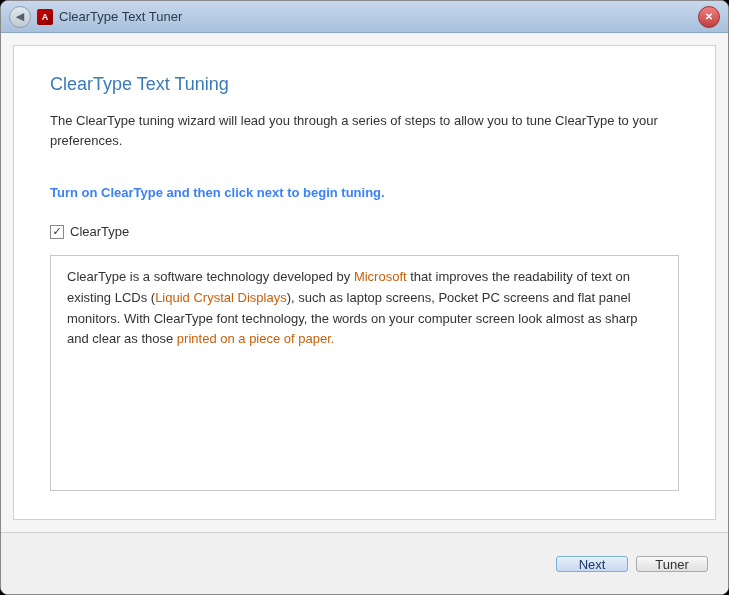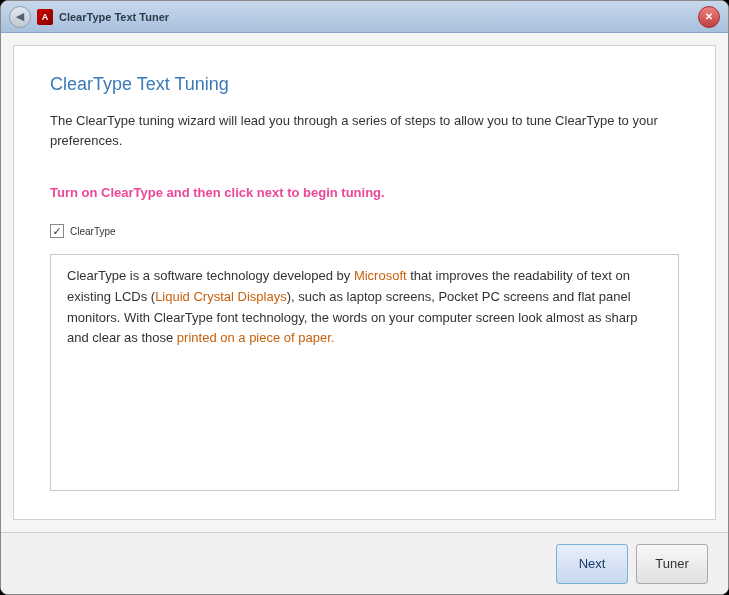--- a/index.html
+++ b/index.html
@@ -68,23 +68,23 @@
       border-radius: 2px;
       display: flex;
       align-items: center;
       justify-content: center;
       font-size: 9px;
       color: white;
       font-weight: bold;
     }
 
     .title-bar-title {
-      font-size: 11px;
+      font-size: 13px;
       color: #2a3a4a;
-      font-weight: bold;
+      font-weight: normal;
     }
 
     .title-bar-controls {
       display: flex;
       gap: 2px;
     }
 
     .close-btn {
       width: 22px;
       height: 22px;
@@ -126,21 +126,21 @@
 
     .description {
       font-size: 13px;
       color: #333;
       line-height: 1.5;
       margin-bottom: 35px;
     }
 
     .instruction {
       font-size: 13px;
-      color: #ec4899;
+      color: #3b82f6;
       font-weight: bold;
       margin-bottom: 24px;
     }
 
     .checkbox-row {
       display: flex;
       align-items: center;
       gap: 6px;
       margin-bottom: 16px;
     }
@@ -152,21 +152,21 @@
       background: white;
       display: flex;
       align-items: center;
       justify-content: center;
       font-size: 11px;
       color: #333;
       cursor: pointer;
     }
 
     .checkbox-label {
-      font-size: 10px;
+      font-size: 13px;
       color: #333;
     }
 
     .info-box {
       border: 1px solid #c8c8c8;
       padding: 11px 16px;
       background: white;
       flex: 1;
       min-height: 160px;
     }
@@ -187,21 +187,21 @@
       border-top: 1px solid #d0d0d0;
       margin-top: 12px;
       display: flex;
       align-items: center;
       justify-content: flex-end;
       padding: 0 20px;
       gap: 8px;
     }
 
     .btn {
-      height: 40px;
+      height: 16px;
       min-width: 72px;
       padding: 0 16px;
       border: 1px solid #aaa;
       background: linear-gradient(to bottom, #f8f8f8, #e0e0e0);
       font-size: 13px;
       color: #333;
       cursor: pointer;
       border-radius: 3px;
     }
 

